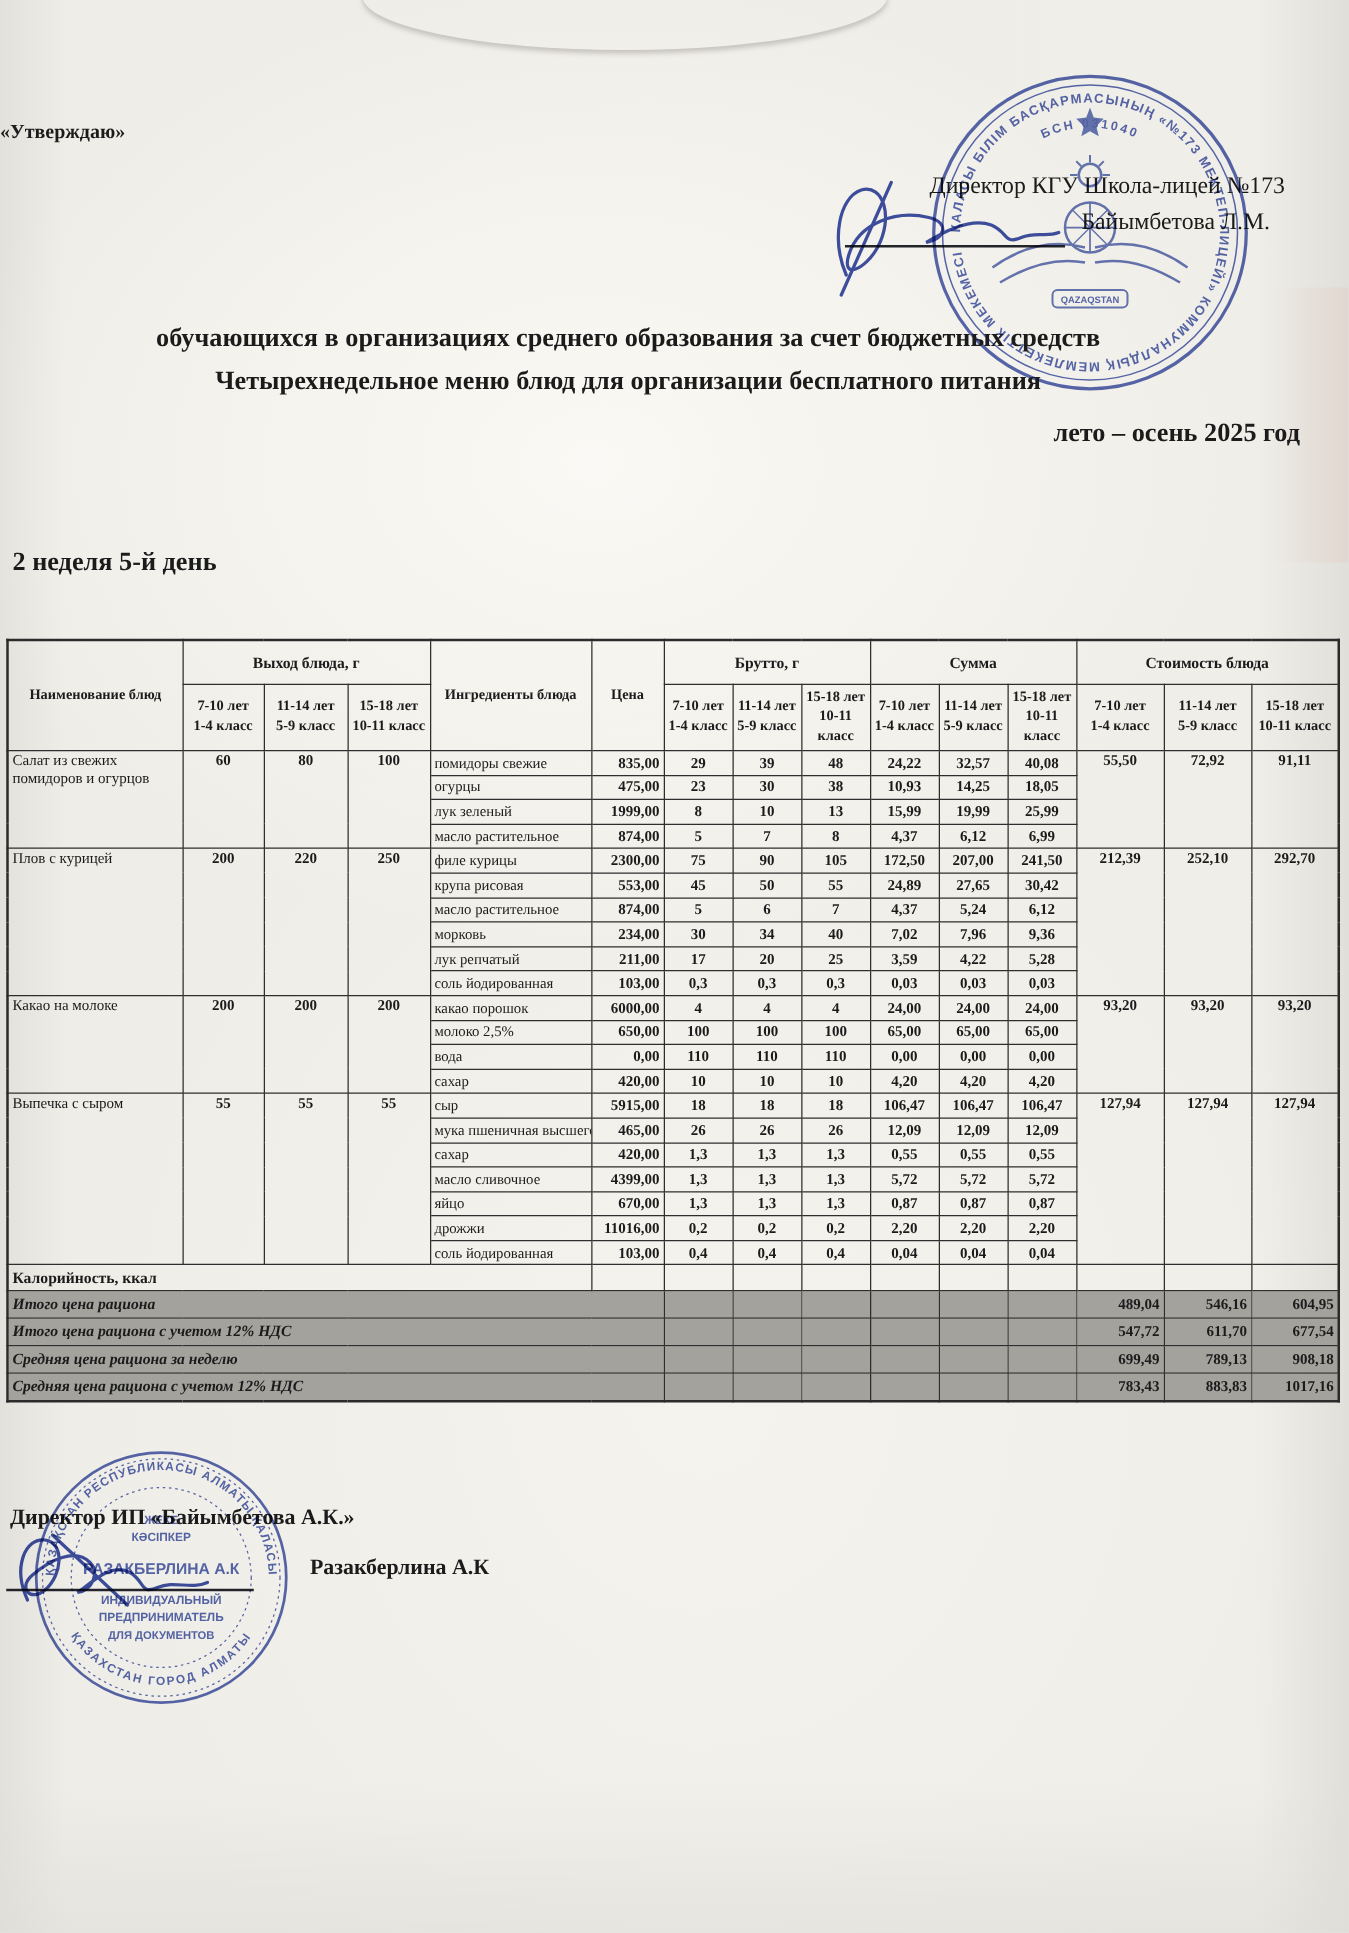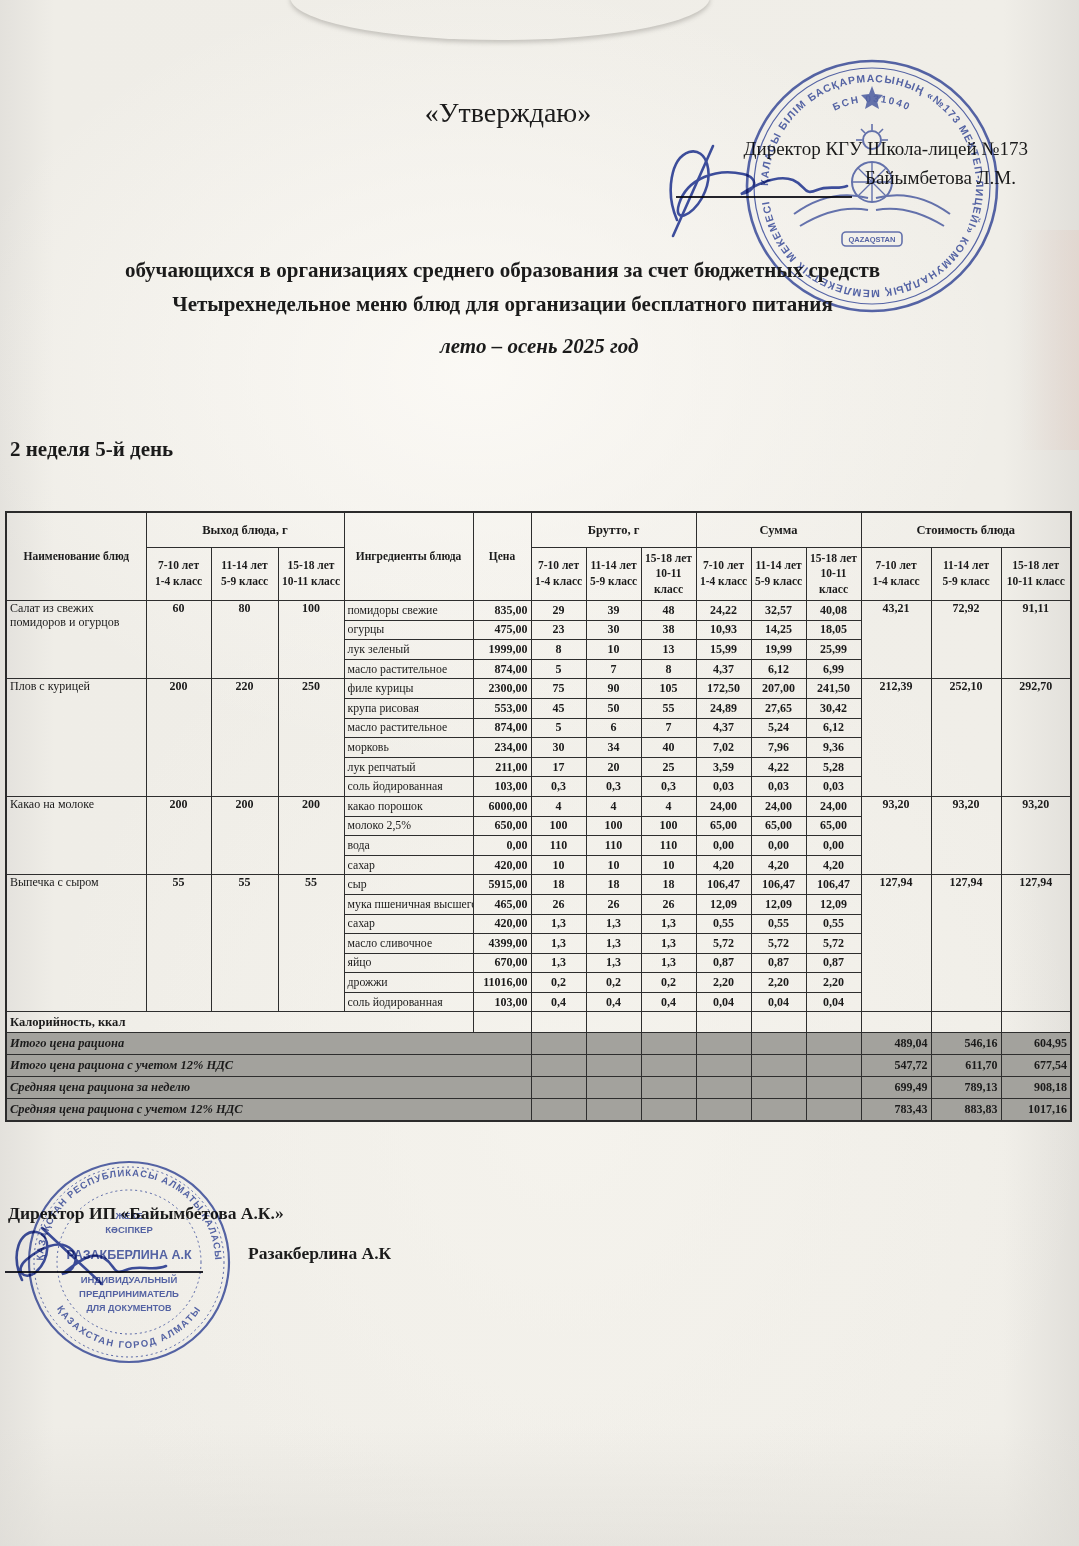--- a/index.html
+++ b/index.html
@@ -14,31 +14,31 @@
   }
   .shade{position:absolute;pointer-events:none;}
   .curl{top:-46px;left:290px;width:420px;height:86px;border-radius:50%;
         box-shadow:0 3px 4px rgba(120,118,112,.35);}
   .right-blot{top:230px;right:0;width:60px;height:220px;
         background:linear-gradient(90deg,rgba(226,205,196,0),rgba(226,205,196,.45));}
   .bottom-fade{bottom:0;left:0;width:100%;height:120px;
         background:linear-gradient(180deg,rgba(222,220,214,0),rgba(222,220,214,.55));}
 
   
-  .approve{position:absolute;top:97px;left:0;width:1016px;text-align:center;
-           font-size:28px;font-weight:normal;}
+  .approve{position:absolute;top:97px;left:0;width:1016px;text-align:left;
+           font-size:16px;font-weight:bold;}
   .dir-line{position:absolute;top:138px;left:16px;width:1012px;text-align:right;font-size:19px;}
   .dir-name{position:absolute;top:167px;left:0;width:1016px;text-align:right;font-size:19px;}
   .sign-line-top{position:absolute;top:196px;left:676px;width:176px;height:2px;background:#23232a;}
 
   
   .title{position:absolute;top:253px;left:0;width:1005px;text-align:center;
          font-size:21px;font-weight:bold;line-height:34px;}
-  .season{position:absolute;top:334px;left:440px;width:600px;text-align:left;
-          font-size:21px;font-weight:bold;font-style:italic;}
+  .season{position:absolute;top:334px;left:440px;width:600px;text-align:right;
+          font-size:21px;font-weight:bold;}
   .weekday{position:absolute;top:437px;left:10px;font-size:21px;font-weight:bold;}
 
   
   table.menu{position:absolute;top:511px;left:5px;width:1065px;border-collapse:collapse;
              table-layout:fixed;border:2px solid #2b2b2b;}
   table.menu th,table.menu td{border:1px solid #2e2e2e;padding:0 3px;overflow:hidden;}
   th.grp{font-size:12.5px;font-weight:bold;height:34px;text-align:center;}
   th.sub{font-size:11.5px;font-weight:bold;height:52px;text-align:center;line-height:1.35;}
   tr.ing{height:19.6px;}
   td.dish{font-size:12px;text-align:left;vertical-align:top;line-height:1.2;padding-top:1px;}
@@ -219,21 +219,21 @@
           <td class="n top" rowspan="4">80</td>
           <td class="n top" rowspan="4">100</td>
           <td class="ingr">помидоры свежие</td>
           <td class="p">835,00</td>
           <td class="n">29</td>
           <td class="n">39</td>
           <td class="n">48</td>
           <td class="n">24,22</td>
           <td class="n">32,57</td>
           <td class="n">40,08</td>
-          <td class="n top" rowspan="4">43,21</td>
+          <td class="n top" rowspan="4">55,50</td>
           <td class="n top" rowspan="4">72,92</td>
           <td class="n top" rowspan="4">91,11</td>
         </tr>
         <tr class="ing">
           <td class="ingr">огурцы</td>
           <td class="p">475,00</td>
           <td class="n">23</td>
           <td class="n">30</td>
           <td class="n">38</td>
           <td class="n">10,93</td>

